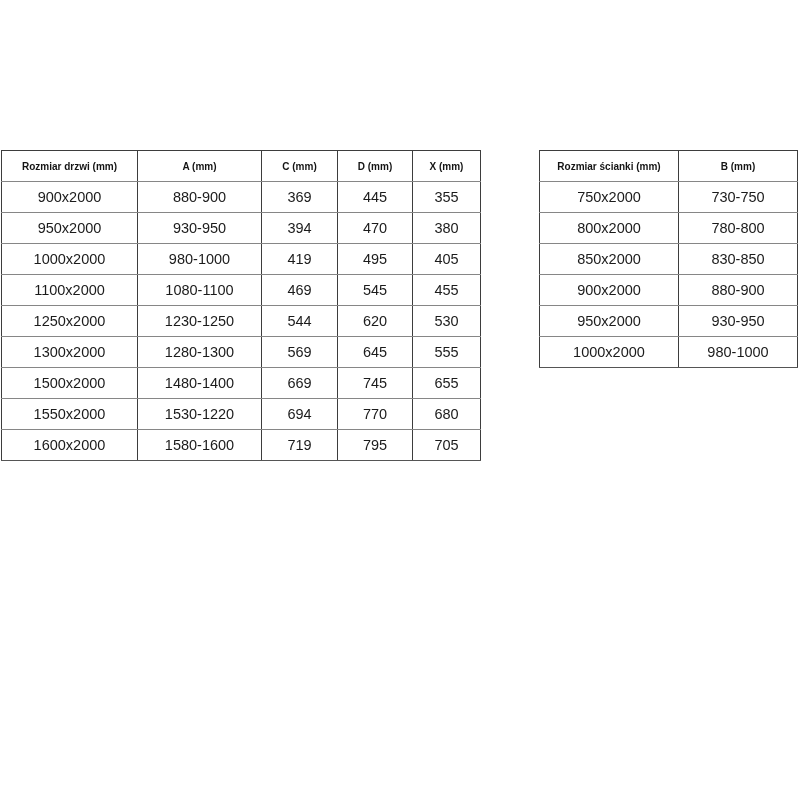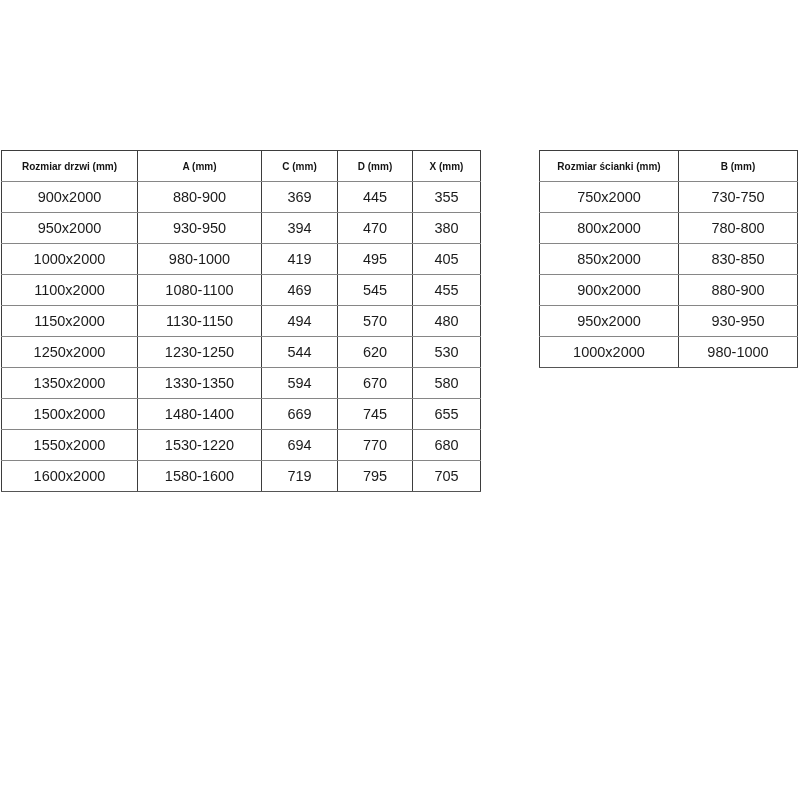--- a/index.html
+++ b/index.html
@@ -114,39 +114,32 @@
           <td>405</td>
         </tr>
         <tr>
           <td>1100x2000</td>
           <td>1080-1100</td>
           <td>469</td>
           <td>545</td>
           <td>455</td>
         </tr>
         <tr>
-          <td>1150x2000</td>
-          <td>1130-1150</td>
-          <td>494</td>
-          <td>570</td>
-          <td>480</td>
-        </tr>
-        <tr>
           <td>1250x2000</td>
           <td>1230-1250</td>
           <td>544</td>
           <td>620</td>
           <td>530</td>
         </tr>
         <tr>
-          <td>1350x2000</td>
-          <td>1330-1350</td>
-          <td>594</td>
-          <td>670</td>
-          <td>580</td>
+          <td>1300x2000</td>
+          <td>1280-1300</td>
+          <td>569</td>
+          <td>645</td>
+          <td>555</td>
         </tr>
         <tr>
           <td>1500x2000</td>
           <td>1480-1400</td>
           <td>669</td>
           <td>745</td>
           <td>655</td>
         </tr>
         <tr>
           <td>1550x2000</td>

